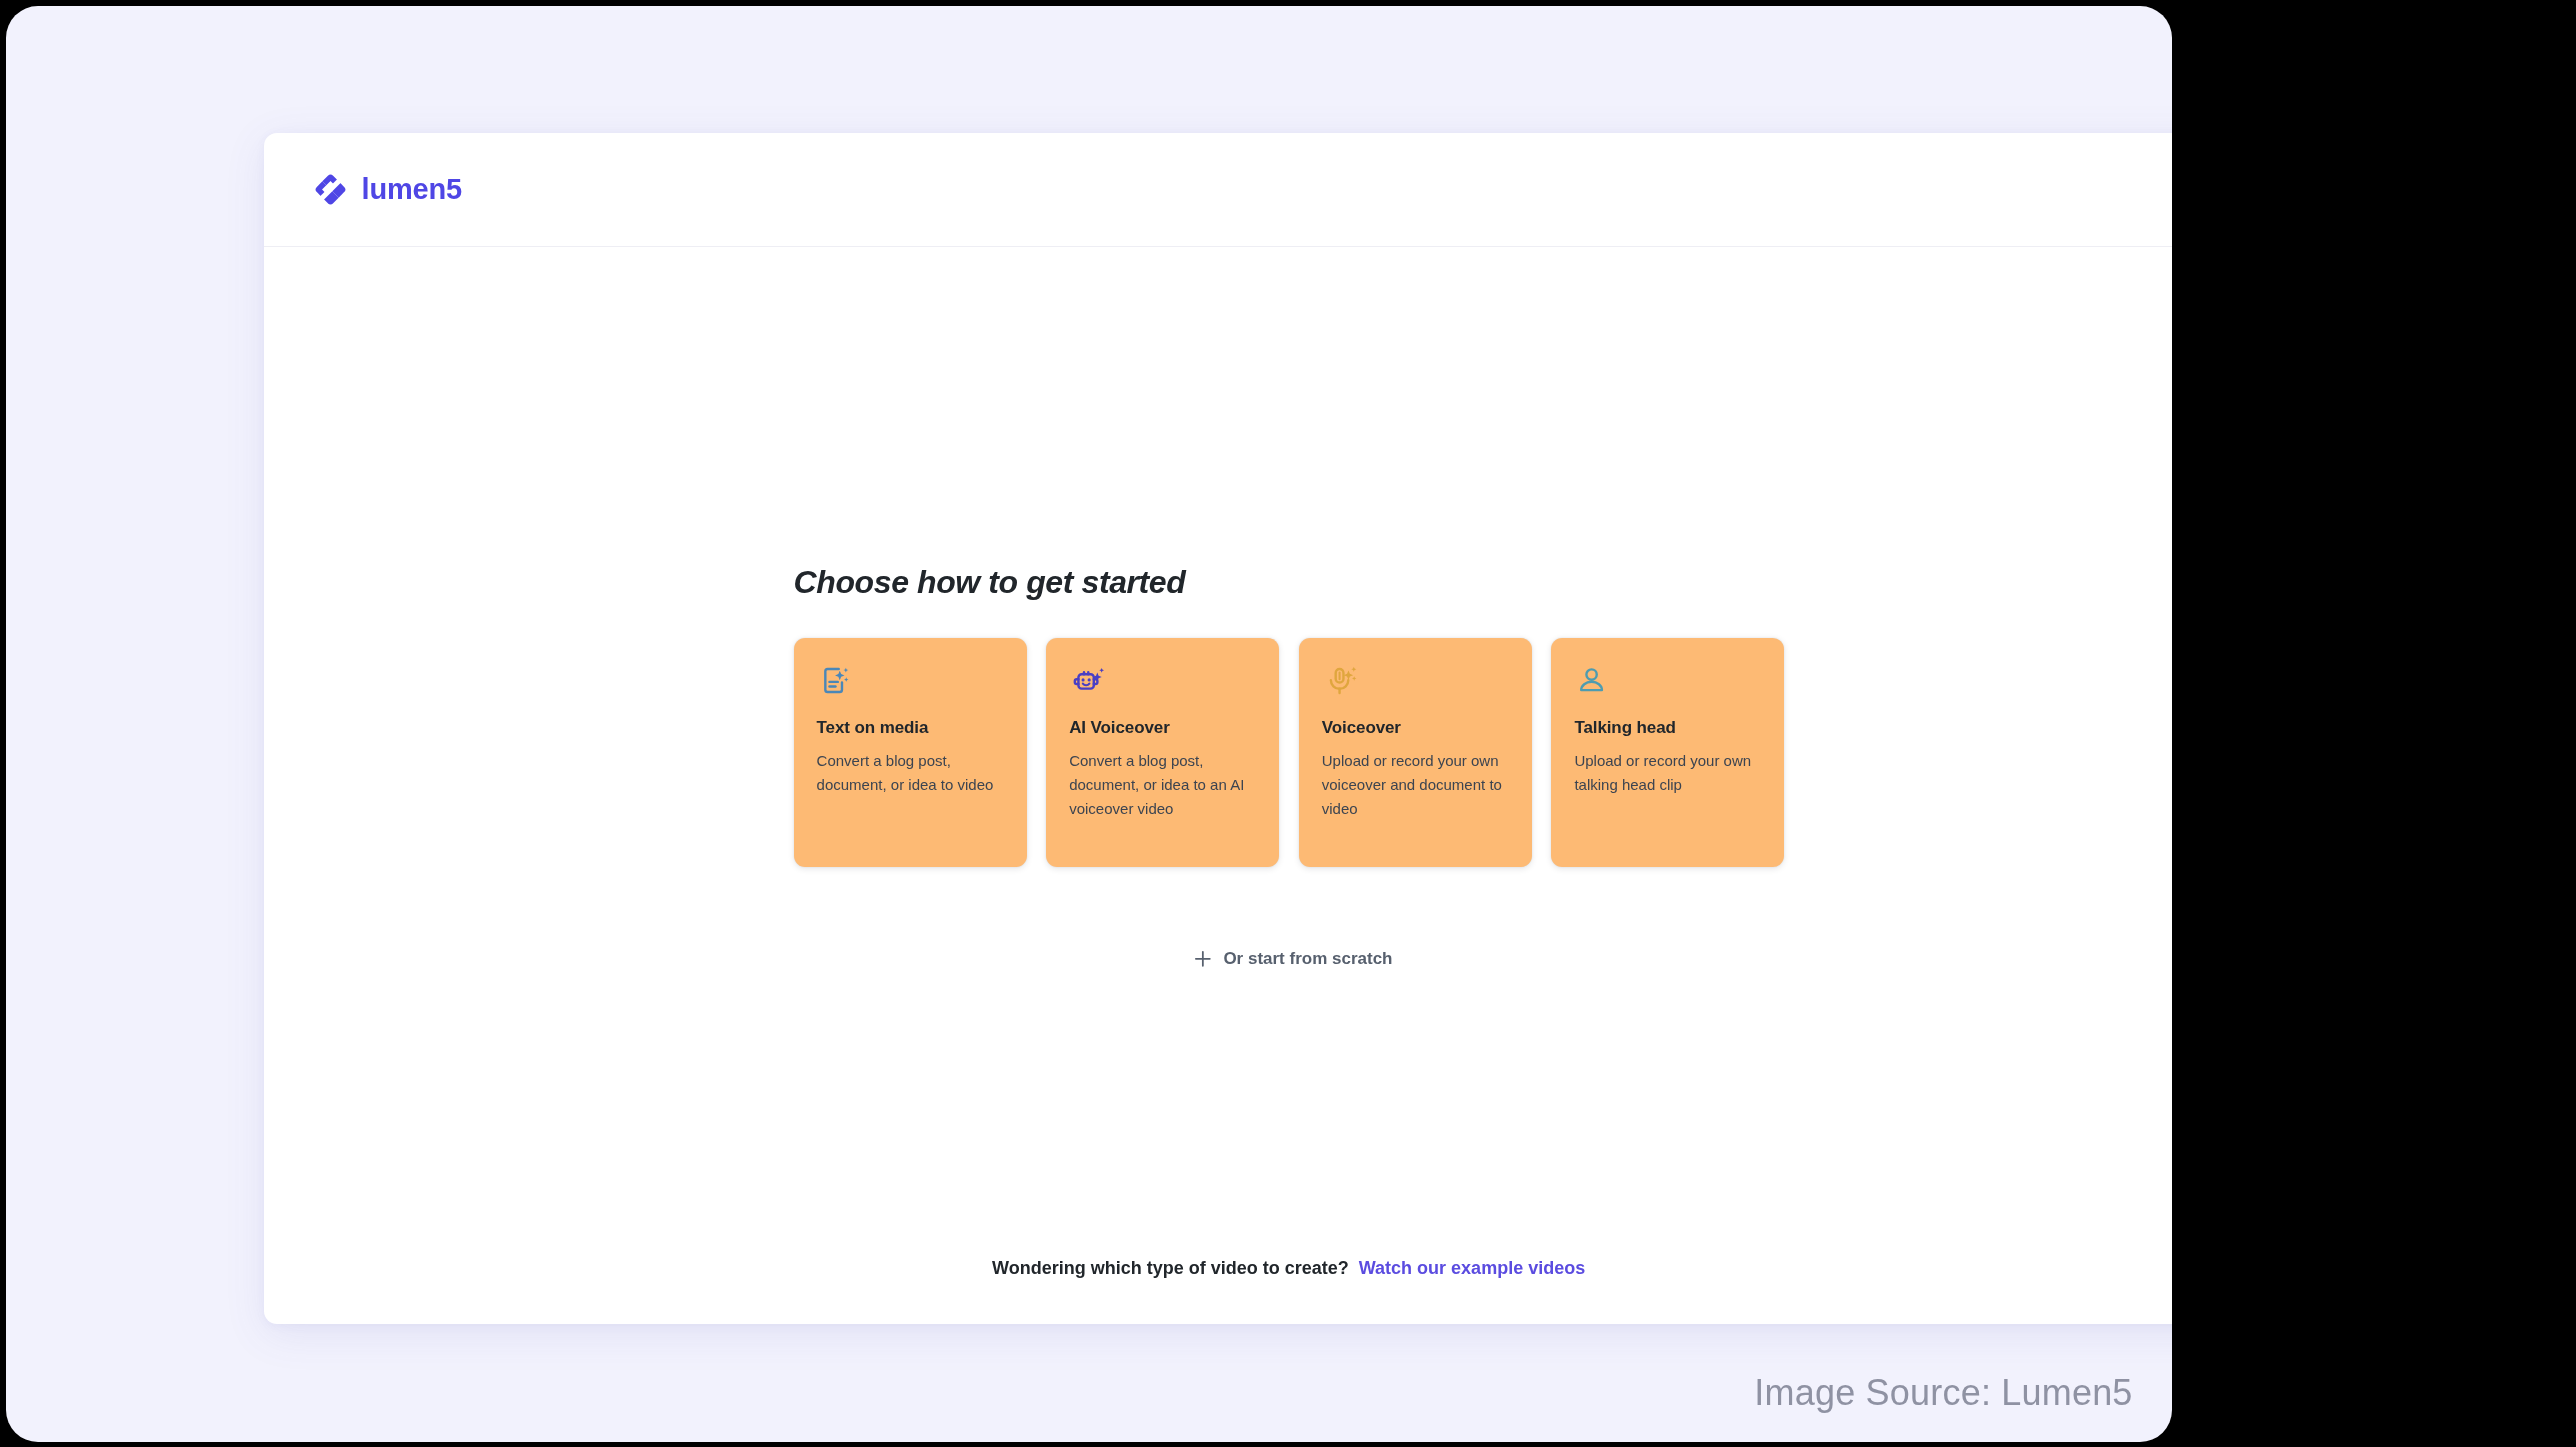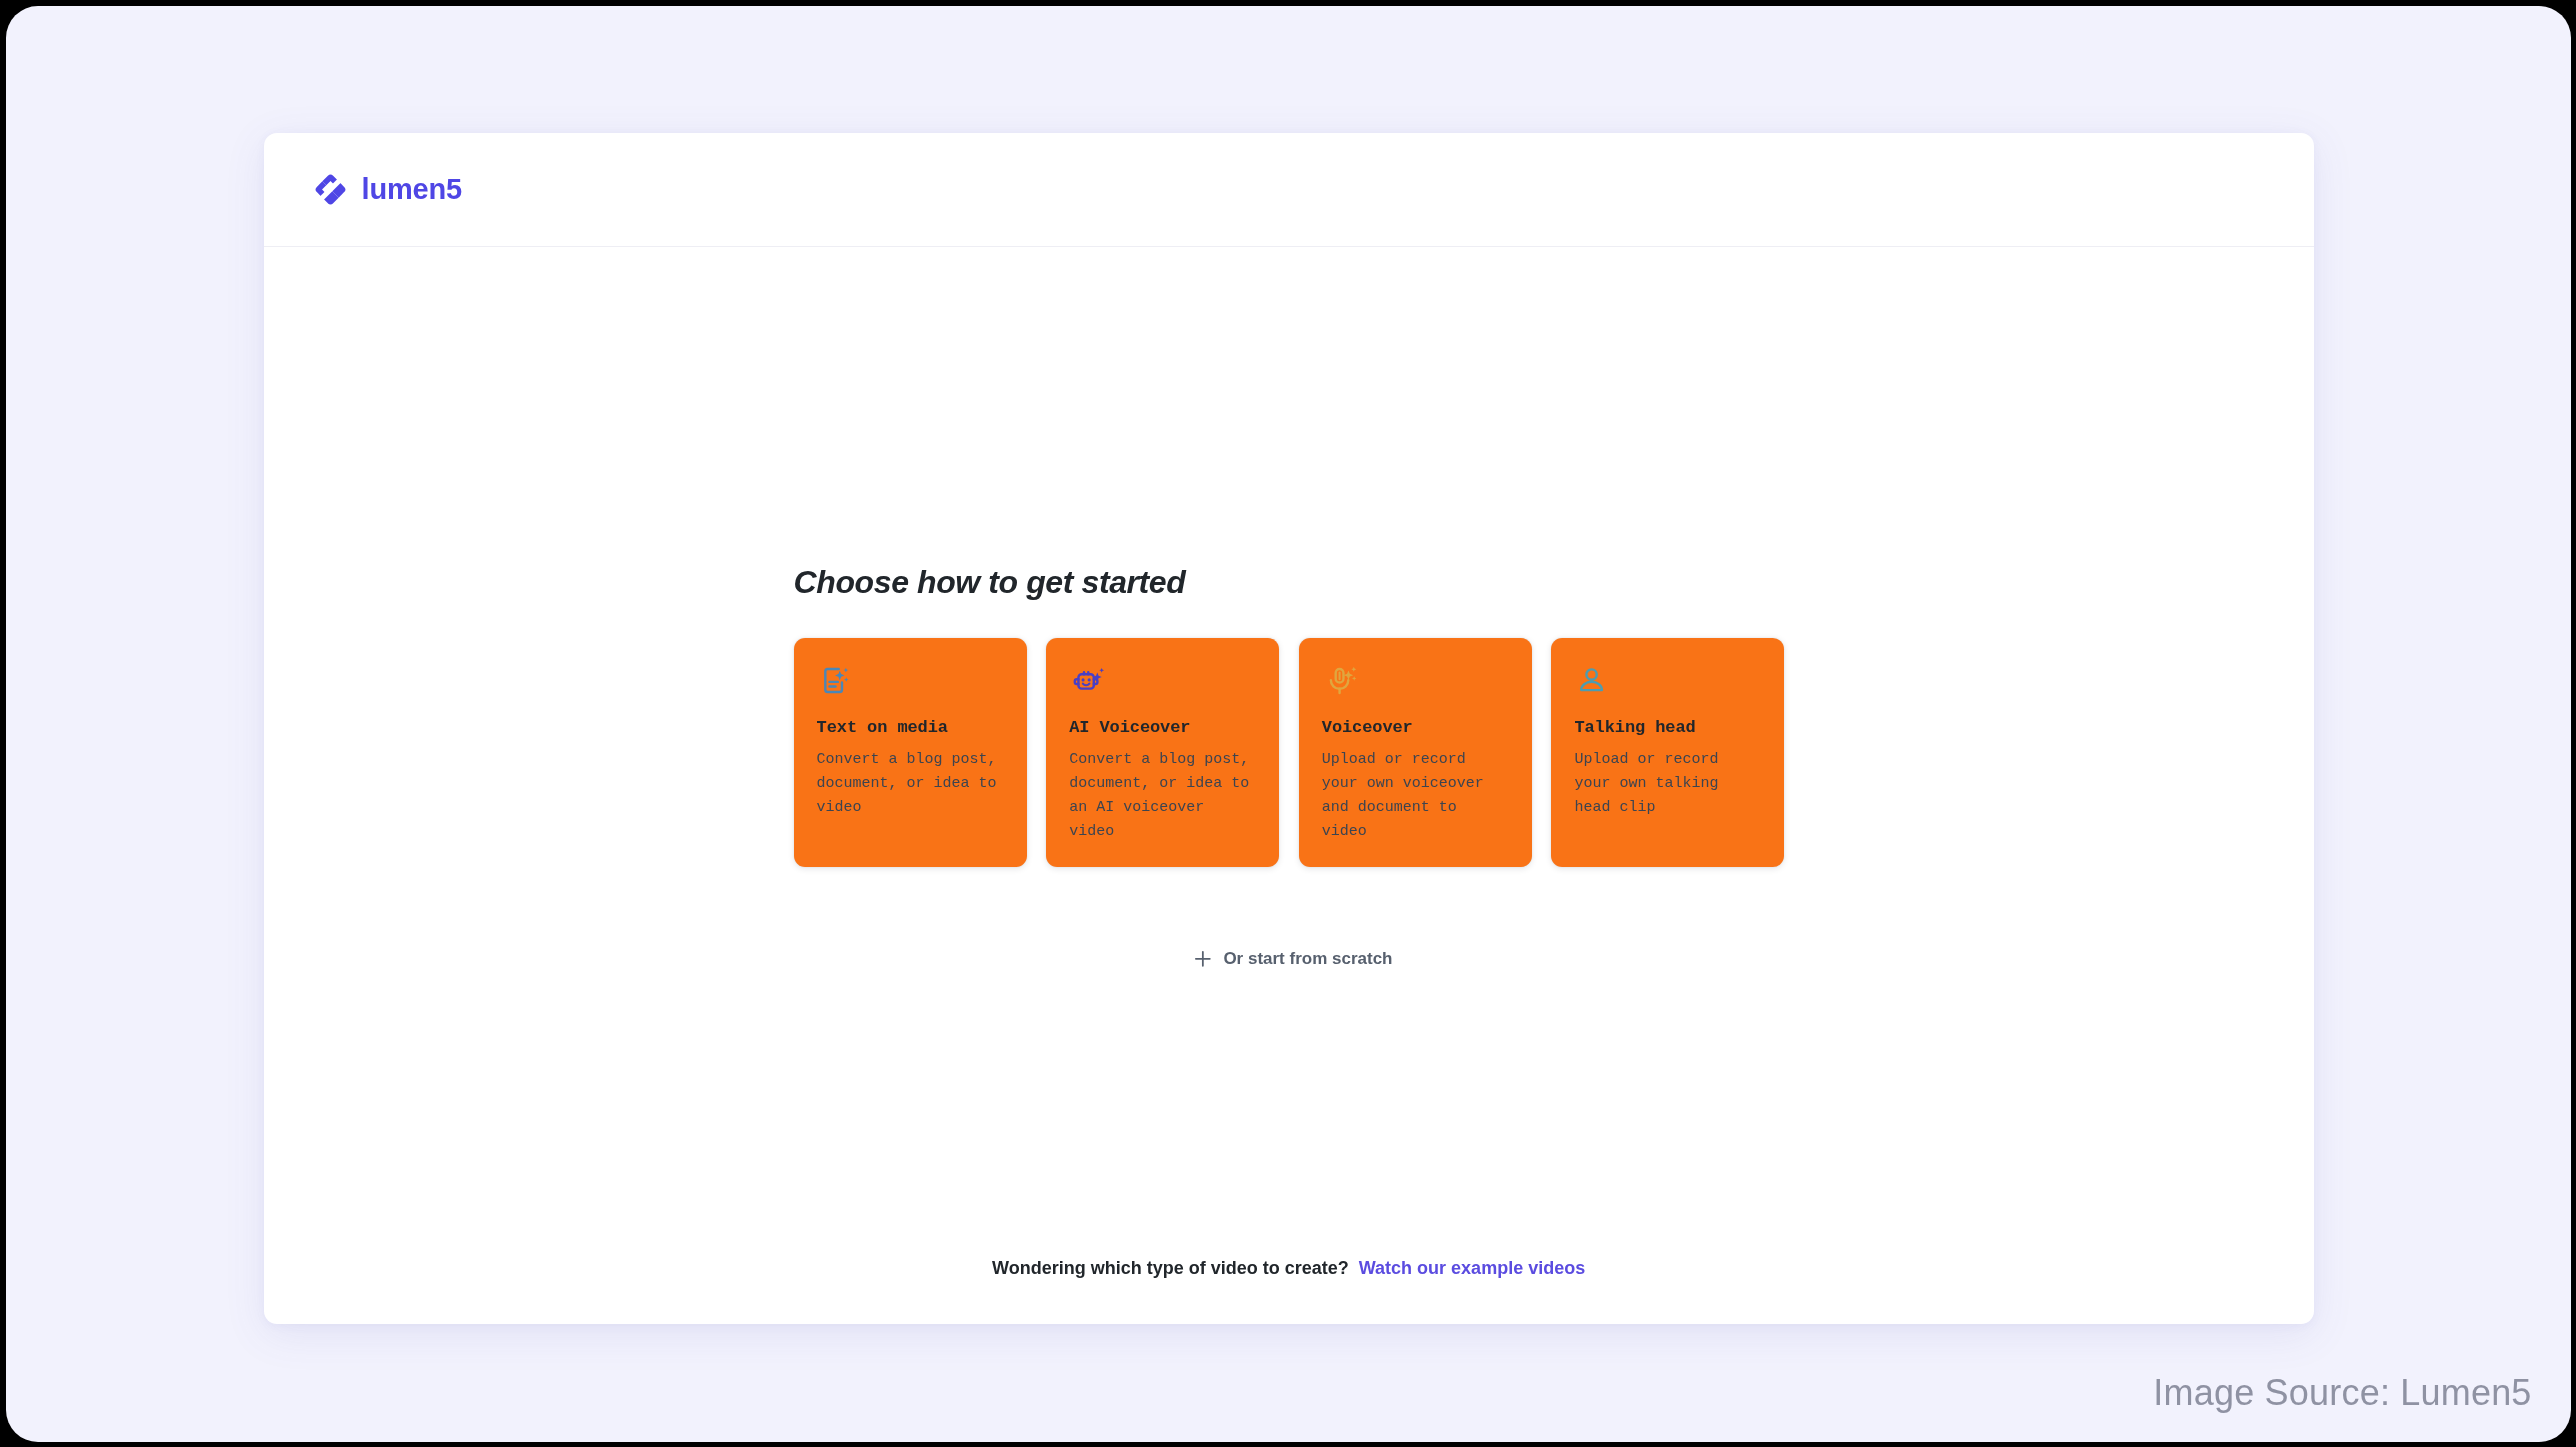--- a/index.html
+++ b/index.html
@@ -13,21 +13,21 @@
   body {
     font-family: "Liberation Sans", sans-serif;
     background: #000000;
   }
 
   
   .page-frame {
     position: absolute;
     left: 5.6px;
     top: 5.6px;
-    width: 2565px;
+    width: 2166px;
     height: 1436px;
     background: #f2f2fd;
     border-radius: 32px;
     overflow: hidden;
   }
 
   
   .app-window {
     position: absolute;
     left: 258px;
@@ -97,27 +97,26 @@
 
   
   .card-row {
     display: flex;
     gap: 19.6px;
   }
 
   .option-card {
     width: 233px;
     height: 229px;
-    background: #f97316;
+    background: #fdba74;
     border-radius: 11.2px;
     box-shadow: 0 1.9px 6.5px rgba(22, 26, 40, 0.10),
                 0 0 1.9px rgba(22, 26, 40, 0.10);
     padding: 24px 23px 0 23px;
     cursor: pointer;
-    font-family: Liberation Mono, monospace;
   }
 
   .card-icon {
     height: 49px;
     display: flex;
     align-items: flex-start;
     margin-bottom: 7.5px;
   }
 
   .card-icon svg { display: block; }

